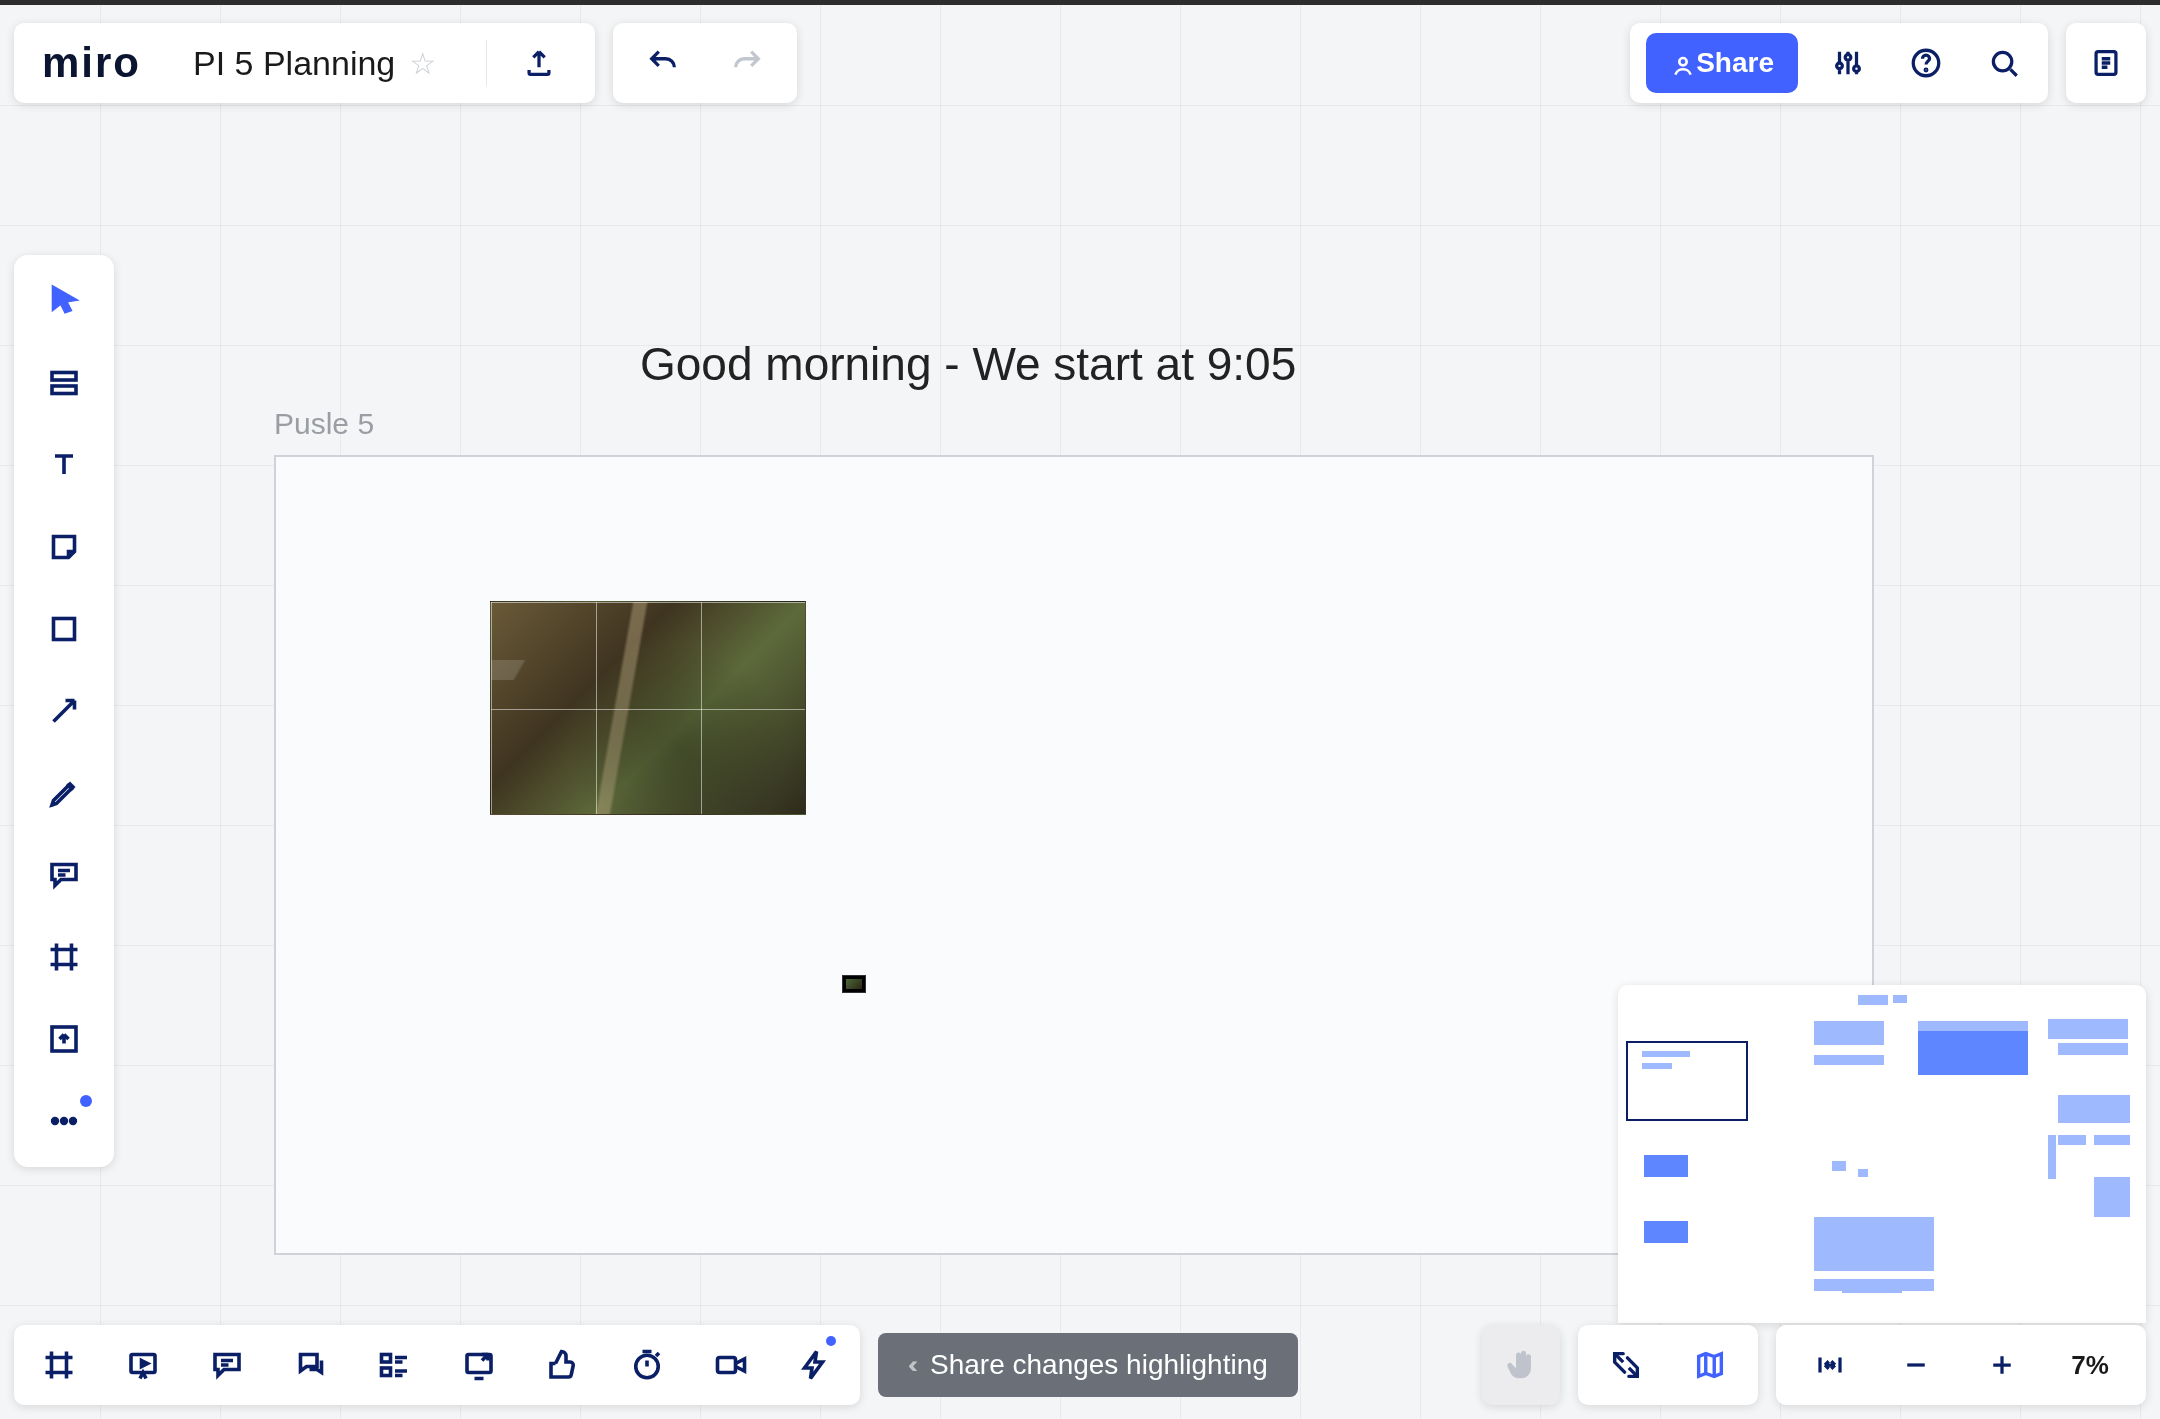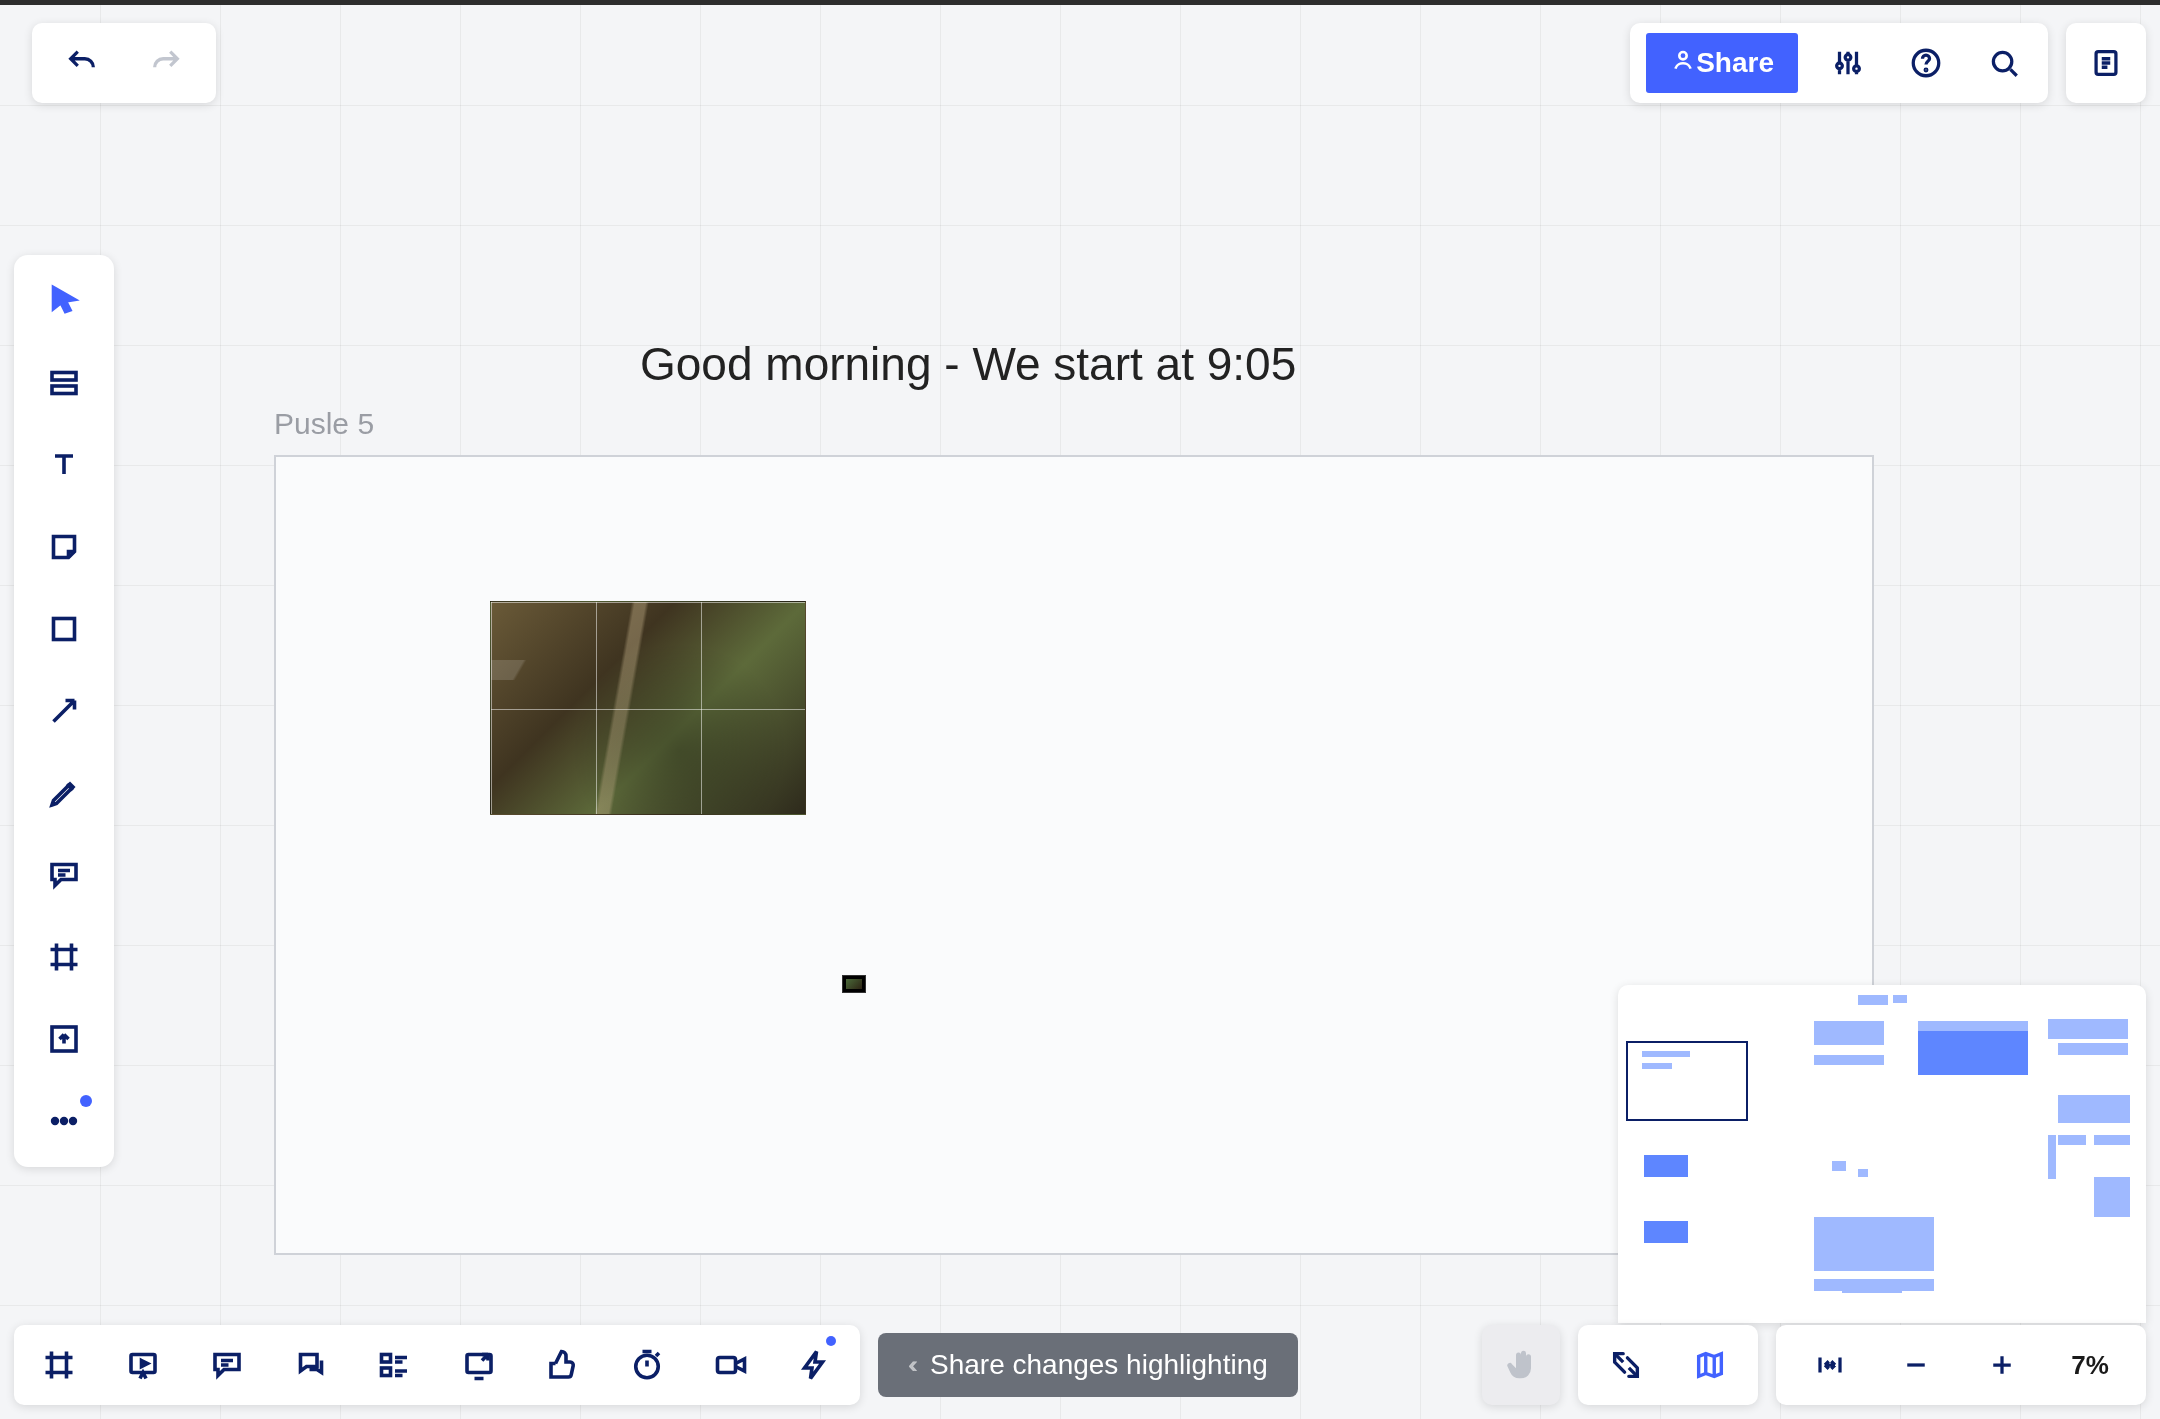--- a/index.html
+++ b/index.html
@@ -52,22 +52,22 @@
   .sep { width:1px; height:46px; background:#e6e8ec; margin:0 24px; }
   .icon-btn { width:56px; height:56px; display:flex; align-items:center; justify-content:center; cursor:pointer; }
   .icon-btn svg { width:34px; height:34px; stroke:#0b1f66; stroke-width:2.3; fill:none; }
   .undo-card { margin-left:18px; padding:0 22px; }
   .undo-card .icon-btn + .icon-btn { margin-left:28px; }
   .undo-card .disabled svg { stroke:#c2c6cf; }
 
   .right-cluster { margin-left:auto; display:flex; align-items:center; gap:18px; }
   .actions-card { padding: 0 16px 0 16px; gap: 22px; }
   .share-btn {
-    background: var(--blue); color:#fff; border-radius:3px;
-    display:flex; align-items:flex-start; gap:0; padding:14px 24px; font-size:28px; font-weight:600;
+    background: var(--blue); color:#fff; border-radius:10px;
+    display:flex; align-items:flex-end; gap:0; padding:14px 24px; font-size:28px; font-weight:600;
     cursor:pointer;
   }
   .share-btn svg { stroke:#fff; width:26px; height:26px; fill:none; stroke-width:2.4; }
   .notes-card { width:80px; justify-content:center; }
 
   
   .left-tools {
     position:absolute; left:14px; top:250px;
     width:100px; background:var(--panel); border-radius:14px; box-shadow:var(--shadow);
     display:flex; flex-direction:column; align-items:center; padding:22px 0; gap:34px;
@@ -182,20 +182,33 @@
   .zoom-val { font-size:26px; color:#1a1a1a; font-weight:600; min-width:60px; text-align:center;}
   .spacer { flex:1; }
 </style>
 </head>
 <body>
 
 <div class="canvas-bg"></div>
 
 <div class="topbar">
 
+  <div class="card logo-card">
+    <span class="logo">miro</span>
+    <div class="title-card" style="border:none;display:flex;align-items:center;margin-left:26px;">
+      <span class="board-title">PI 5 Planning</span>
+      <span class="star">☆</span>
+    </div>
+    <div class="sep"></div>
+    <div class="icon-btn" title="Export">
+      <svg viewBox="0 0 24 24">
+          <path d="M12 15V4m0 0l-4 4m4-4l4 4M5 17v2a1 1 0 001 1h12a1 1 0 001-1v-2"></path>
+        </svg>
+    </div>
+  </div>
 
   <div class="card undo-card">
     <div class="icon-btn">
       <svg viewBox="0 0 24 24">
           <path d="M9 14l-5-5 5-5M4 9h10a6 6 0 016 6v0"></path>
         </svg>
     </div>
     <div class="icon-btn disabled">
       <svg viewBox="0 0 24 24">
           <path d="M15 14l5-5-5-5M20 9H10a6 6 0 00-6 6v0"></path>

